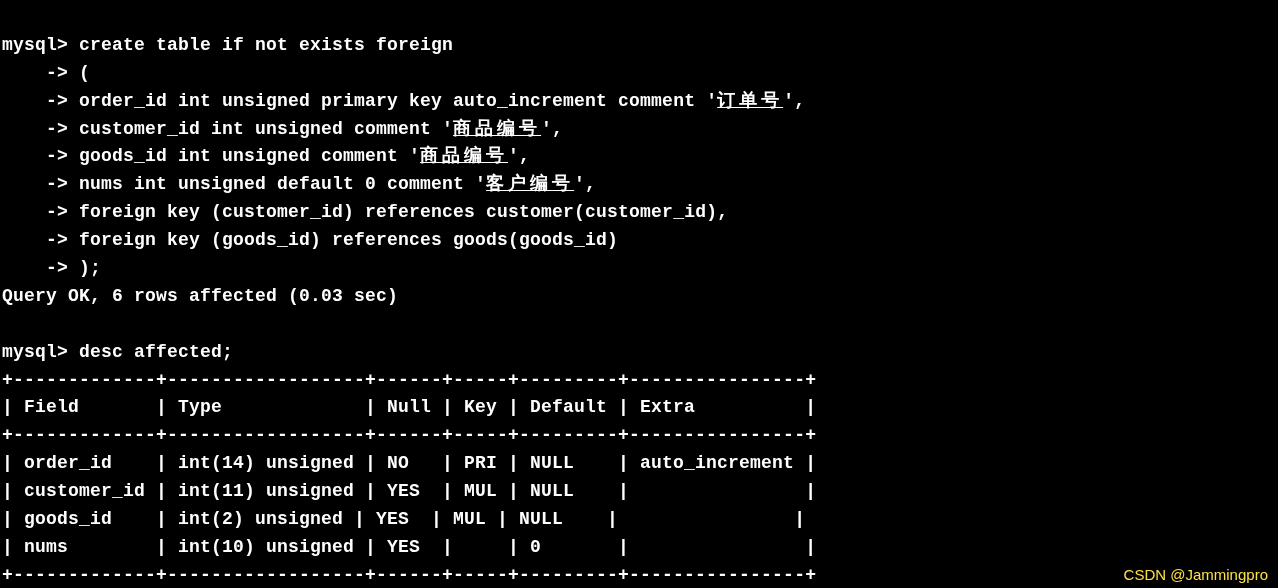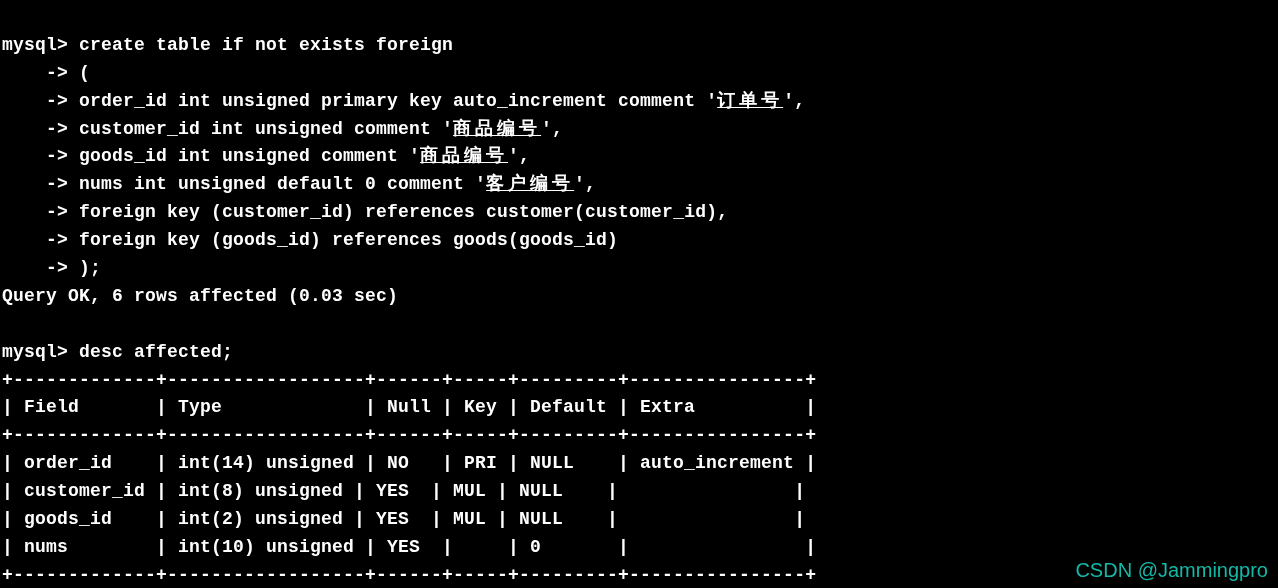--- a/index.html
+++ b/index.html
@@ -17,22 +17,22 @@
       font-weight: bold;
     }
     .terminal {
       white-space: pre;
       letter-spacing: 0.2px;
     }
     .watermark {
       position: absolute;
       bottom: 2px;
       right: 12px;
-      color: #14b8a6;
-      font-size: 20px;
+      color: #fde047;
+      font-size: 15px;
       font-family: Arial, "PingFang SC", "Microsoft YaHei", sans-serif;
       font-weight: normal;
     }
     .cjk {
       letter-spacing: 4px;
       text-decoration: underline;
     }
   </style>
 </head>
 <body>
@@ -47,20 +47,20 @@
 <span>    -&gt;</span> <span>foreign key (customer_id) references customer(customer_id),</span>
 <span>    -&gt;</span> <span>foreign key (goods_id) references goods(goods_id)</span>
 <span>    -&gt;</span> <span>);</span>
 <span>Query OK, 6 rows affected (0.03 sec)</span>
 
 <span>mysql&gt;</span> <span>desc affected;</span>
 <span>+-------------+------------------+------+-----+---------+----------------+</span>
 <span>| Field       | Type             | Null | Key | Default | Extra          |</span>
 <span>+-------------+------------------+------+-----+---------+----------------+</span>
 <span>| order_id    | int(14) unsigned | NO   | PRI | NULL    | auto_increment |</span>
-<span>| customer_id | int(8) unsigned | YES  | MUL | NULL    |                |</span>
+<span>| customer_id | int(11) unsigned | YES  | MUL | NULL    |                |</span>
 <span>| goods_id    | int(2) unsigned | YES  | MUL | NULL    |                |</span>
 <span>| nums        | int(10) unsigned | YES  |     | 0       |                |</span>
 <span>+-------------+------------------+------+-----+---------+----------------+</span>
 
 </div>
 
 <div class="watermark">CSDN @Jammingpro</div>
 
 </body></html>

